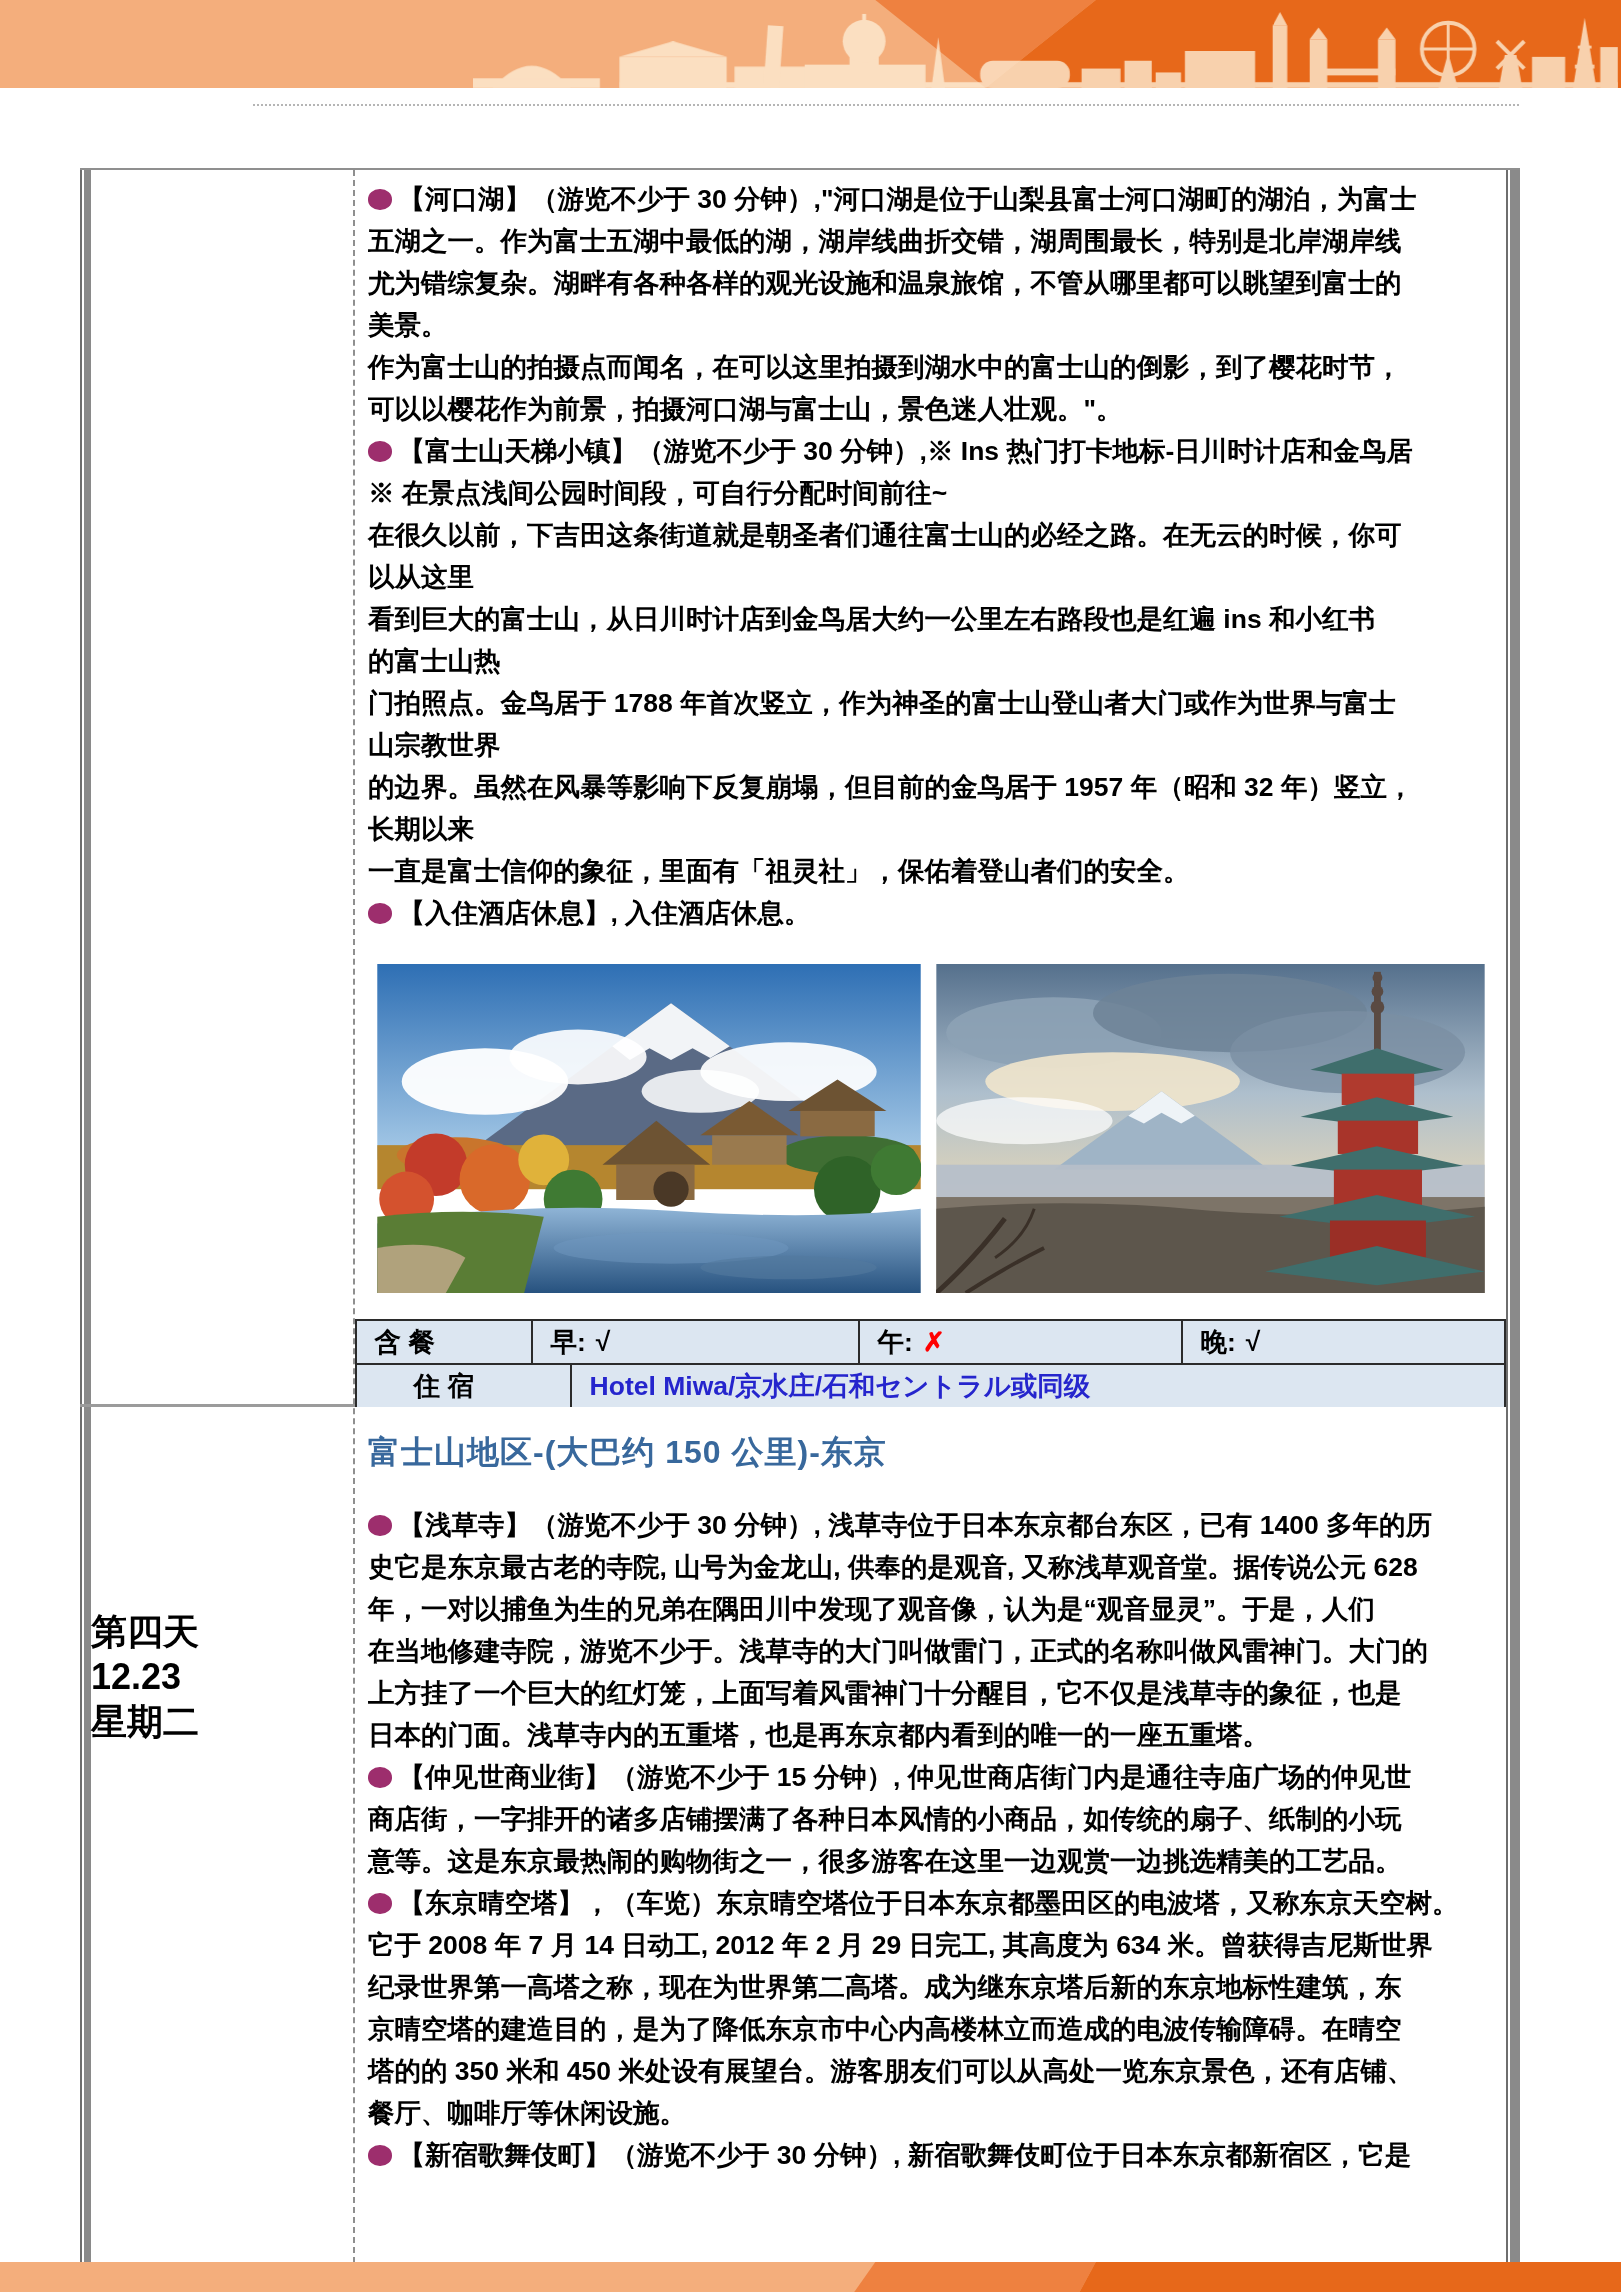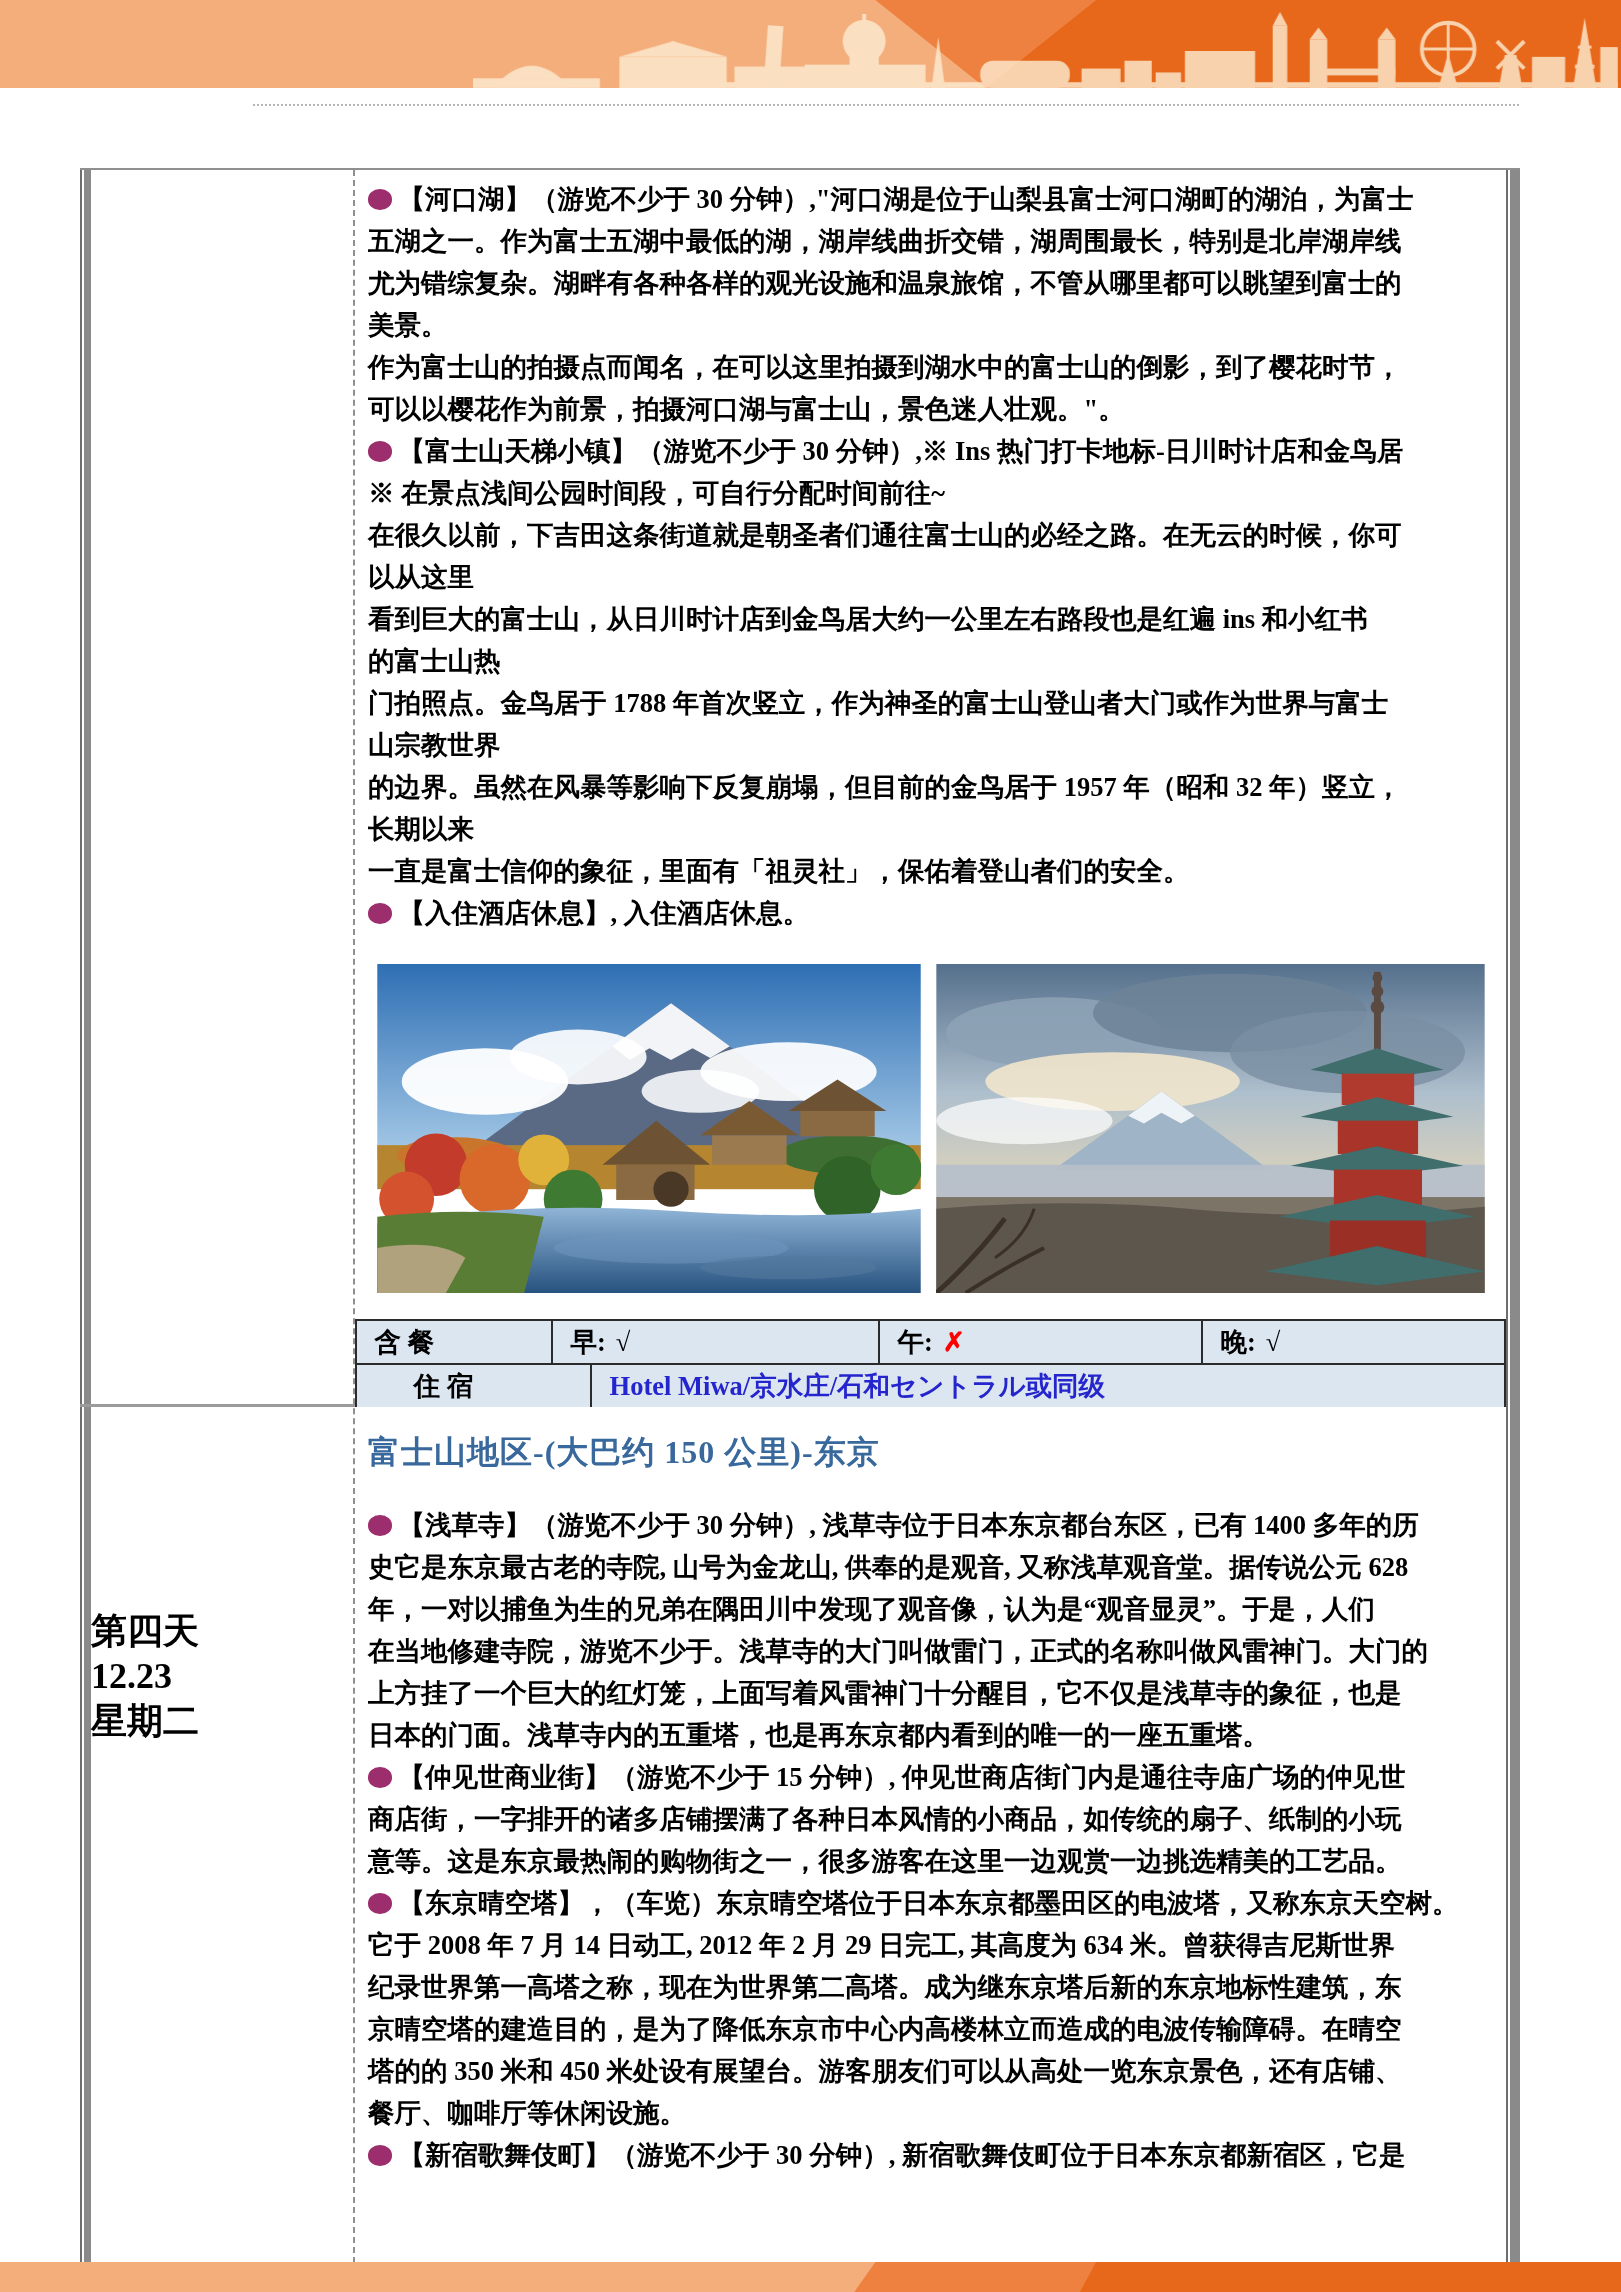--- a/index.html
+++ b/index.html
@@ -1,17 +1,17 @@
 <!DOCTYPE html>
 <html><head>
 <meta charset="utf-8">
 <style>
   html,body{margin:0;padding:0;background:#fff;}
   .page{position:relative;width:1621px;height:2293px;background:#ffffff;overflow:hidden;
-        font-family:Liberation Serif, serif;font-weight:bold;color:#000;}
+        font-family:Liberation Sans, sans-serif;font-weight:bold;color:#000;}
 
   
   .banner{position:absolute;left:0;width:1621px;overflow:hidden;}
   .banner-top{top:0;height:88px;}
   .banner-bottom{top:2262px;height:30px;}
   .banner .base{position:absolute;inset:0;background:#f4ae7c;}
   .banner .mid{position:absolute;inset:0;background:#ee8140;}
   .banner .dark{position:absolute;inset:0;background:#e7681a;}
   .banner-top .mid{clip-path:polygon(54% 0,67.6% 0,60.8% 100%);}
   .banner-top .dark{clip-path:polygon(67.6% 0,100% 0,100% 100%,60.8% 100%);}
@@ -50,21 +50,21 @@
   .photo-left{left:377px;width:544px;}
   .photo-right{left:936px;width:549px;}
 
   
   .meal-table{position:absolute;left:355px;top:1319px;width:1151px;font-size:26.5px;}
   .meal-row{display:flex;height:42px;background:#dce6f1;border-left:2px solid #2b2b2b;border-right:2px solid #2b2b2b;}
   .meal-row.first{border-top:2px solid #2b2b2b;}
   .meal-row + .meal-row{border-top:2px solid #2b2b2b;padding-left:39px;}
   .meal-cell{display:flex;align-items:center;padding-left:17.6px;box-sizing:border-box;height:100%;}
   .meal-cell + .meal-cell{border-left:2px solid #2b2b2b;}
-  .w-label{width:194px;border-radius:9px;}
+  .w-label{width:174px;border-radius:9px;}
   .w-b{width:327px;}
   .w-l{width:323px;}
   .w-d{flex:1;}
   .w-hotel{flex:1;}
   .mark{margin-left:9.8px;}
   .mark-x{color:#ff0000;}
   .hotel-text{color:#2525cd;text-align:right;}
 </style>
 </head>
 <body>

